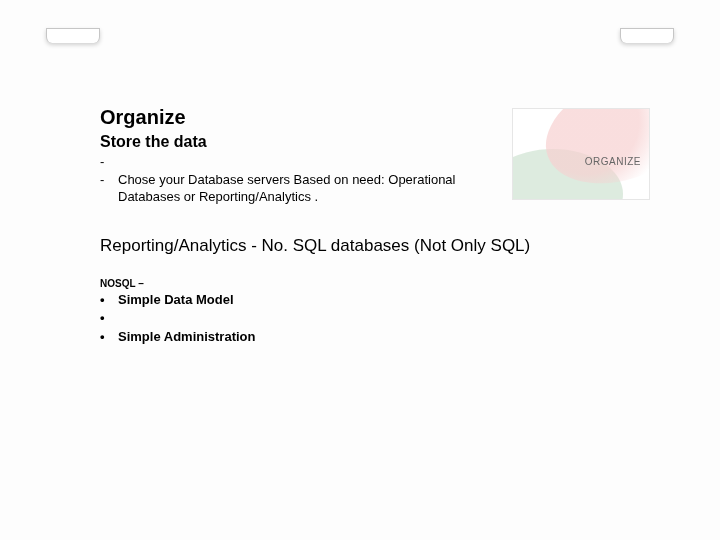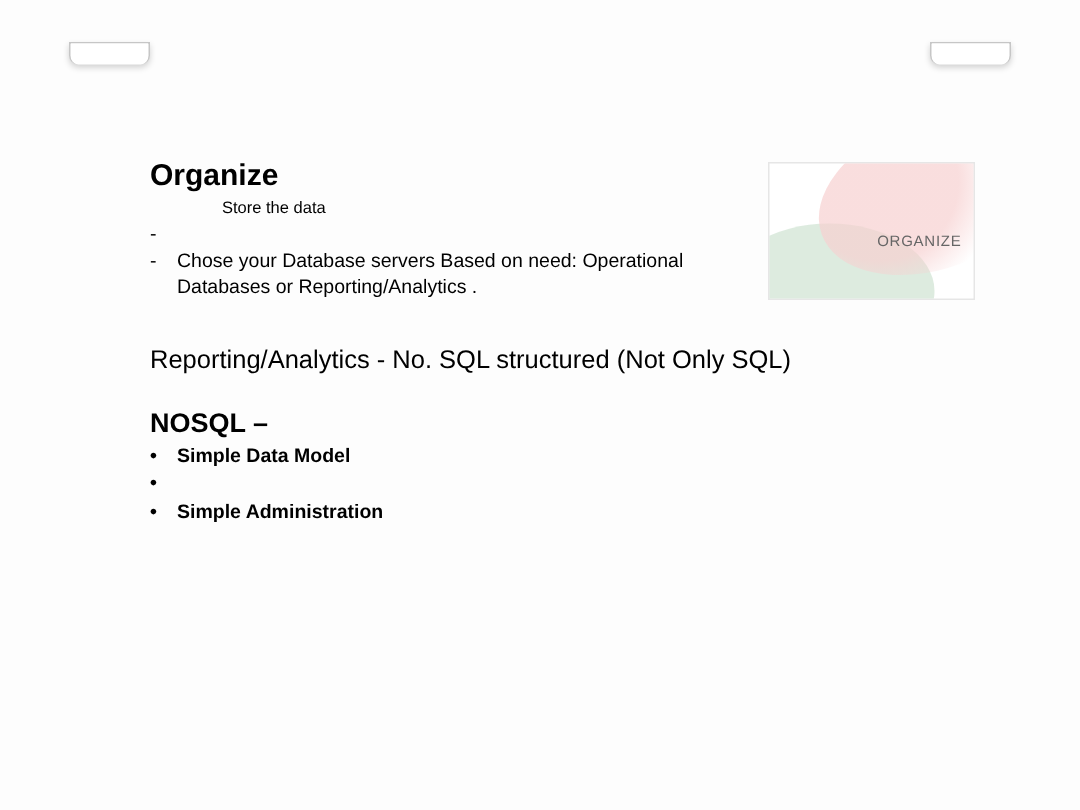--- a/index.html
+++ b/index.html
@@ -39,24 +39,23 @@
     top: 106px;
     right: 60px;
   }
 
   .title {
     font-size: 20px;
     font-weight: bold;
     margin-bottom: 4px;
   }
   .subtitle {
-    font-size: 11px;
-    font-weight: normal;
+    font-size: 16px;
+    font-weight: bold;
     margin-bottom: 2px;
-    margin-left: 48px;
   }
   .dash-list {
     margin: 0;
     padding: 0;
     list-style: none;
     font-size: 13px;
     line-height: 1.35;
     max-width: 370px;
   }
   .dash-list li {
@@ -73,21 +72,21 @@
   }
   .section3 {
     margin-top: 22px;
     font-size: 13px;
     font-weight: bold;
     max-width: 460px;
     line-height: 1.35;
   }
   .section4 {
     margin-top: 22px;
-    font-size: 18px;
+    font-size: 10px;
     font-weight: bold;
   }
   .bullet-list {
     margin: 2px 0 0 0;
     padding: 0;
     list-style: none;
     font-size: 13px;
     font-weight: bold;
     line-height: 1.45;
   }
@@ -159,21 +158,21 @@
     <ul class="dash-list">
       <li>
         <span class="dash">-</span>
       </li>
       <li>
         <span class="dash">-</span>
         <span>Chose your Database servers Based on need: Operational Databases or Reporting/Analytics .</span>
       </li>
     </ul>
 
-    <div class="section2">Reporting/Analytics  - No. SQL structured (Not Only SQL)</div>
+    <div class="section2">Reporting/Analytics  - No. SQL databases (Not Only SQL)</div>
 
 
     <div class="section4">NOSQL –</div>
     <ul class="bullet-list">
       <li>
         <span class="dot">•</span>
         <span>Simple Data Model</span>
       </li>
       <li>
         <span class="dot">•</span>

